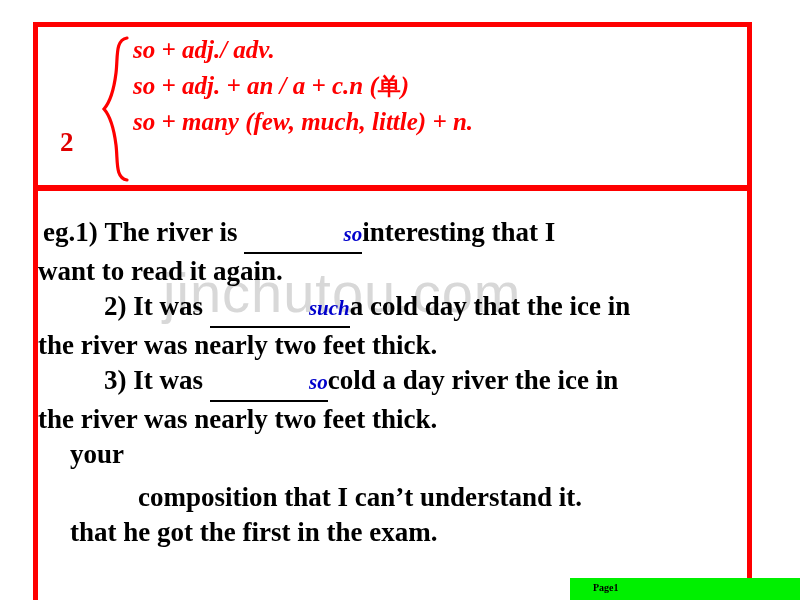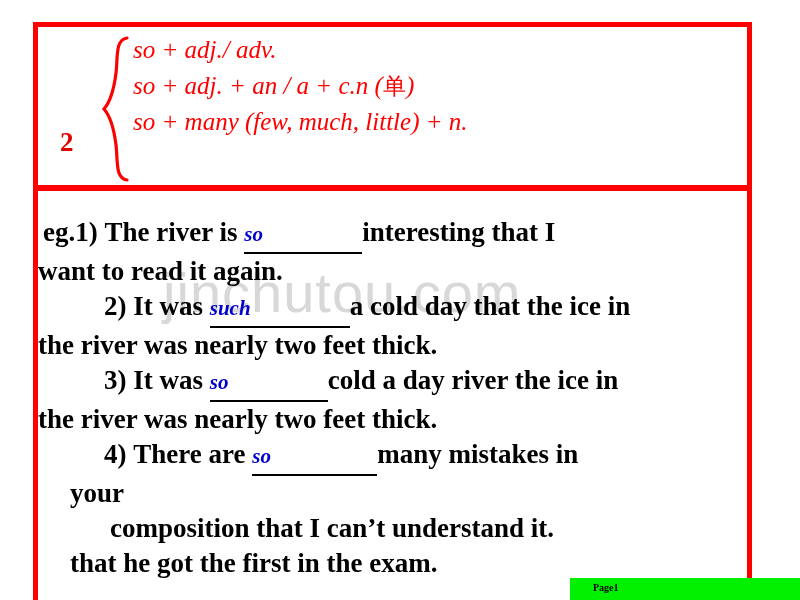--- a/index.html
+++ b/index.html
@@ -72,21 +72,21 @@
     color: #fe0000;
   }
   #formula-lines {
     position: absolute;
     left: 95px;
     top: 5px;
     width: 600px;
   }
   .formula-line {
     font-size: 25px;
-    font-weight: normal;
+    font-weight: bold;
     font-style: italic;
     color: #fe0000;
     line-height: 36px;
     white-space: nowrap;
     font-family: "Liberation Serif", "DejaVu Serif", serif;
   }
   .formula-line .cjk {
     font-family: "DejaVu Sans", sans-serif;
     font-style: normal;
     font-size: 23px;
@@ -120,28 +120,28 @@
     color: #000000;
     line-height: 35px;
     white-space: nowrap;
     font-family: "Liberation Serif", "DejaVu Serif", serif;
     position: relative;
   }
   .ex-line.i0 { padding-left: 5px; }
   .ex-line.i1 { }
   .ex-line.i2 { padding-left: 66px; }
   .ex-line.i3 { padding-left: 32px; }
-  .ex-line.i4 { padding-left: 72px; }
+  .ex-line.i4 { padding-left: 100px; margin-top: 8px; }
 
   
   .blank {
     position: relative;
     display: inline-block;
     border-bottom: 2.5px solid #000;
-    text-align: left;
+    text-align: right;
     vertical-align: baseline;
     color: #0000cc;
     font-style: italic;
     font-weight: bold;
     font-family: "Liberation Serif", "DejaVu Serif", serif;
   }
   .blank.w1 { width: 118px; font-size: 21px; }
   .blank.w2 { width: 140px; font-size: 21px; }
   .blank.w3 { width: 118px; font-size: 21px; }
   .blank.w4 { width: 125px; font-size: 21px; }
@@ -199,21 +199,20 @@
 
       <div class="ex-line i0"><span>eg.1)</span>&nbsp;<span>The river is</span>&nbsp;<span class="blank w1">so</span><span>interesting that I</span></div>
       <div class="ex-line i1"><span>want to read it again.</span></div>
 
       <div class="ex-line i2"><span>2)</span>&nbsp;<span>It was</span>&nbsp;<span class="blank w2">such</span><span>a cold day that the ice in</span></div>
       <div class="ex-line i1"><span>the river was nearly two feet thick.</span></div>
 
       <div class="ex-line i2"><span>3)</span>&nbsp;<span>It was</span>&nbsp;<span class="blank w3">so</span><span>cold a day river the ice in</span></div>
       <div class="ex-line i1"><span>the river was nearly two feet thick.</span></div>
 
-      <div class="ex-line i2"><span>4)</span>&nbsp;<span>There are</span>&nbsp;<span class="blank w4">so</span><span>many mistakes in</span></div>
       <div class="ex-line i3"><span>your</span></div>
       <div class="ex-line i4"><span>composition that I can’t understand it.</span></div>
 
       <div class="ex-line i3"><span>that he got the first in the exam.</span></div>
 
     </div>
   </div>
 </div>
 
 <div id="page-box">

